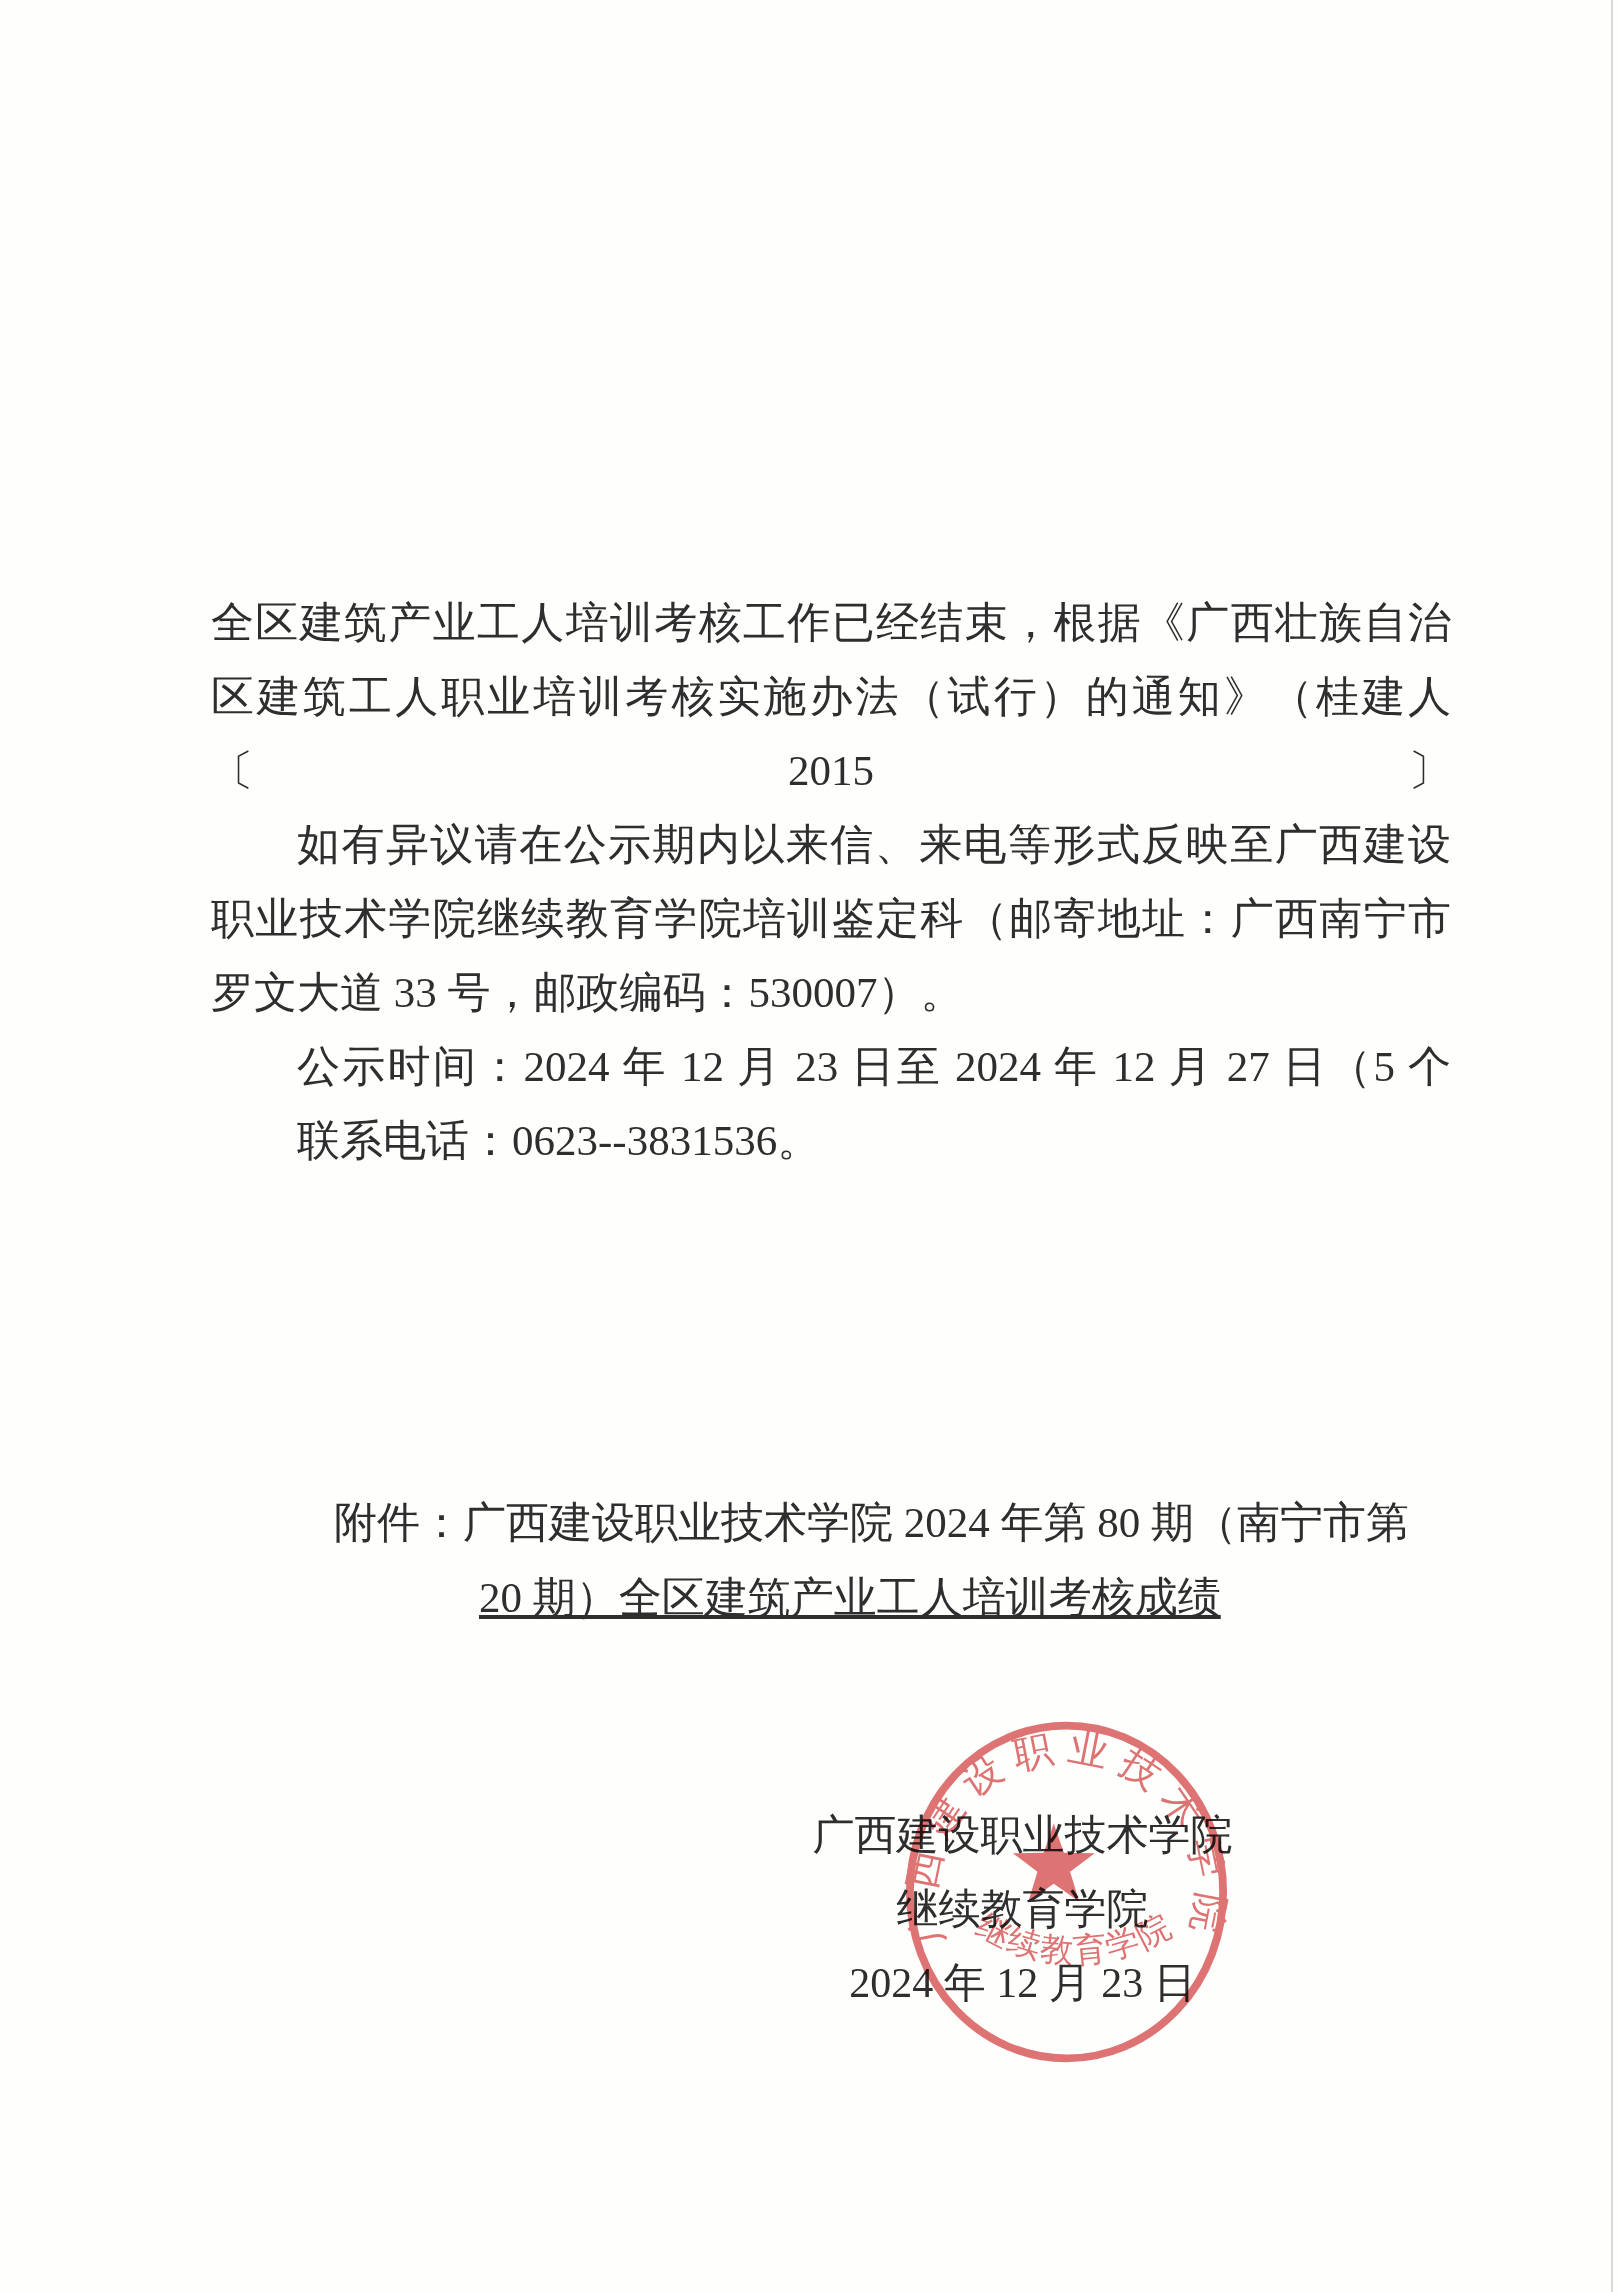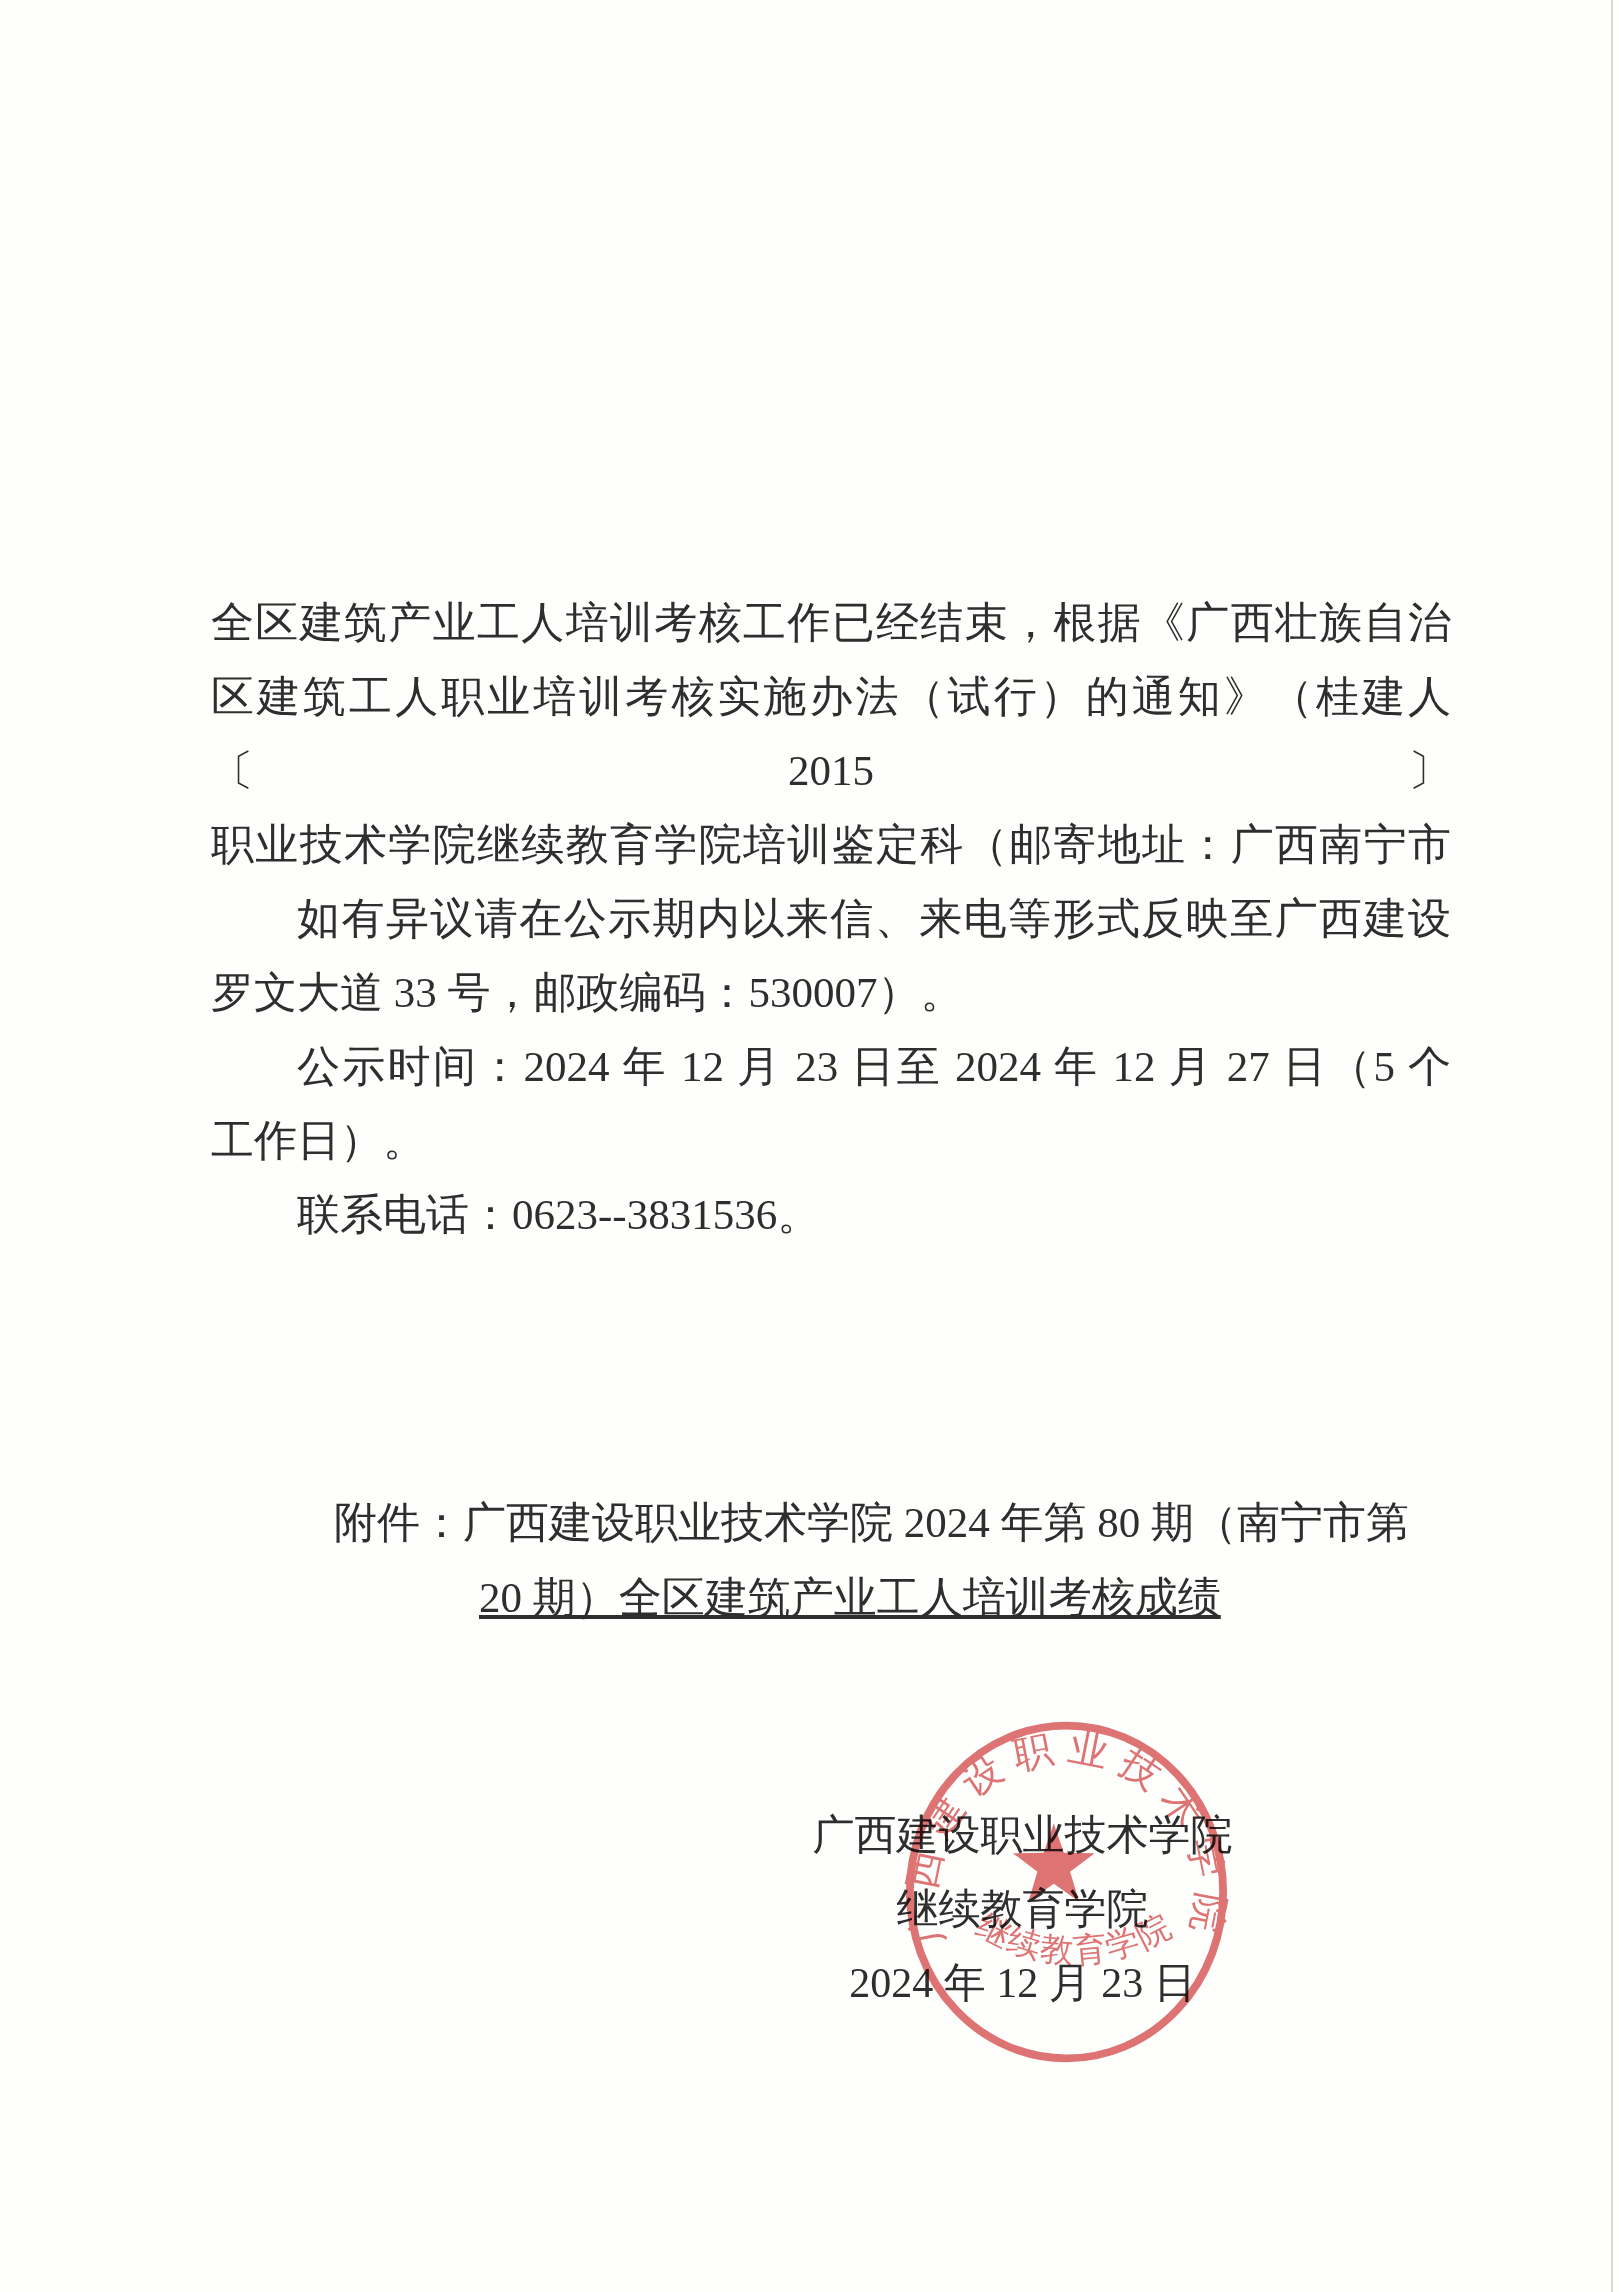--- a/index.html
+++ b/index.html
@@ -82,25 +82,24 @@
 </head>
 <body>
 
 <div class="page">
   <div class="scan-edge"></div>
 
 
   <main class="body-block">
     <div class="bl fill">全区建筑产业工人培训考核工作已经结束，根据《广西壮族自治</div>
     <div class="bl fill">区建筑工人职业培训考核实施办法（试行）的通知》（桂建人〔2015〕</div>
+    <div class="bl indent fill">如有异议请在公示期内以来信、来电等形式反映至广西建设</div>
     <div class="bl fill">职业技术学院继续教育学院培训鉴定科（邮寄地址：广西南宁市</div>
-    <div class="bl indent fill">如有异议请在公示期内以来信、来电等形式反映至广西建设</div>
     <div class="bl">罗文大道 33 号，邮政编码：530007）。</div>
     <div class="bl indent fill">公示时间：2024 年 12 月 23 日至 2024 年 12 月 27 日（5 个</div>
-    <div class="bl">工作日）。</div>
     <div class="bl indent">联系电话：0623--3831536。</div>
   </main>
 
   <div class="attachment">
     <div class="att-line att-line-1">附件：广西建设职业技术学院 2024 年第 80 期（南宁市第</div>
     <div class="att-line att-line-2">20 期）全区建筑产业工人培训考核成绩</div>
   </div>
 
   <div class="signature">
     <div class="sig-line">广西建设职业技术学院</div>

